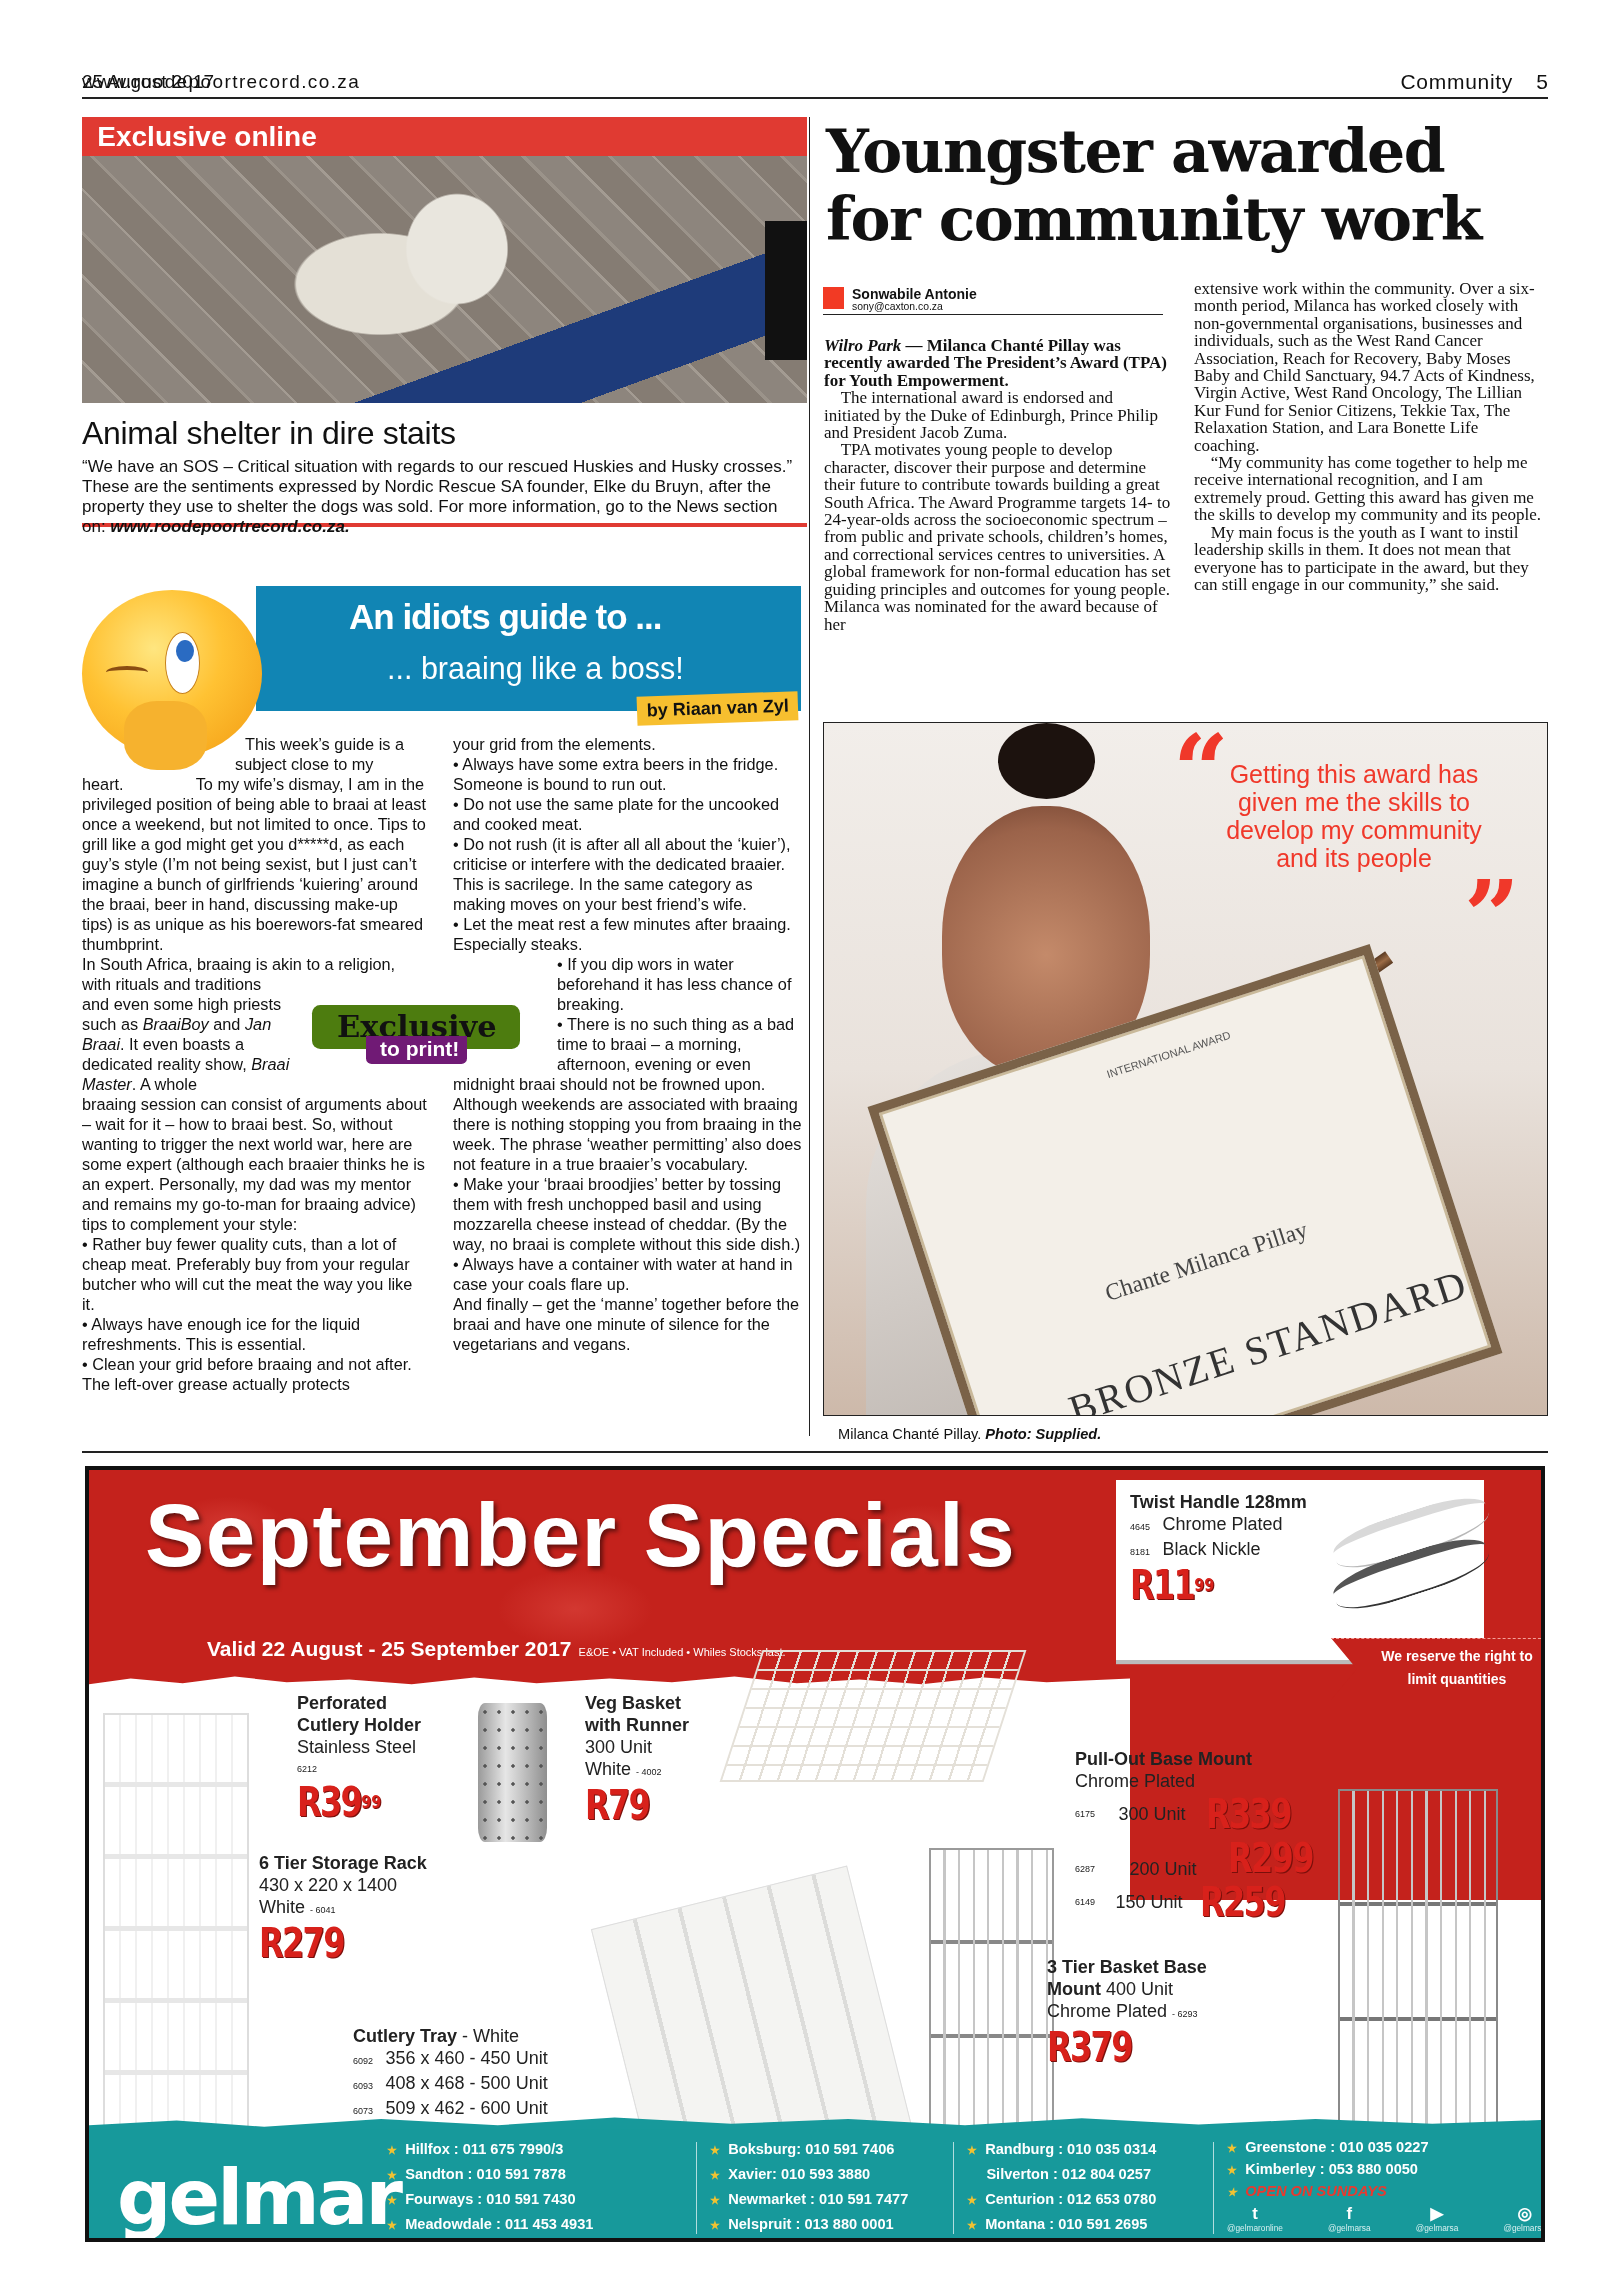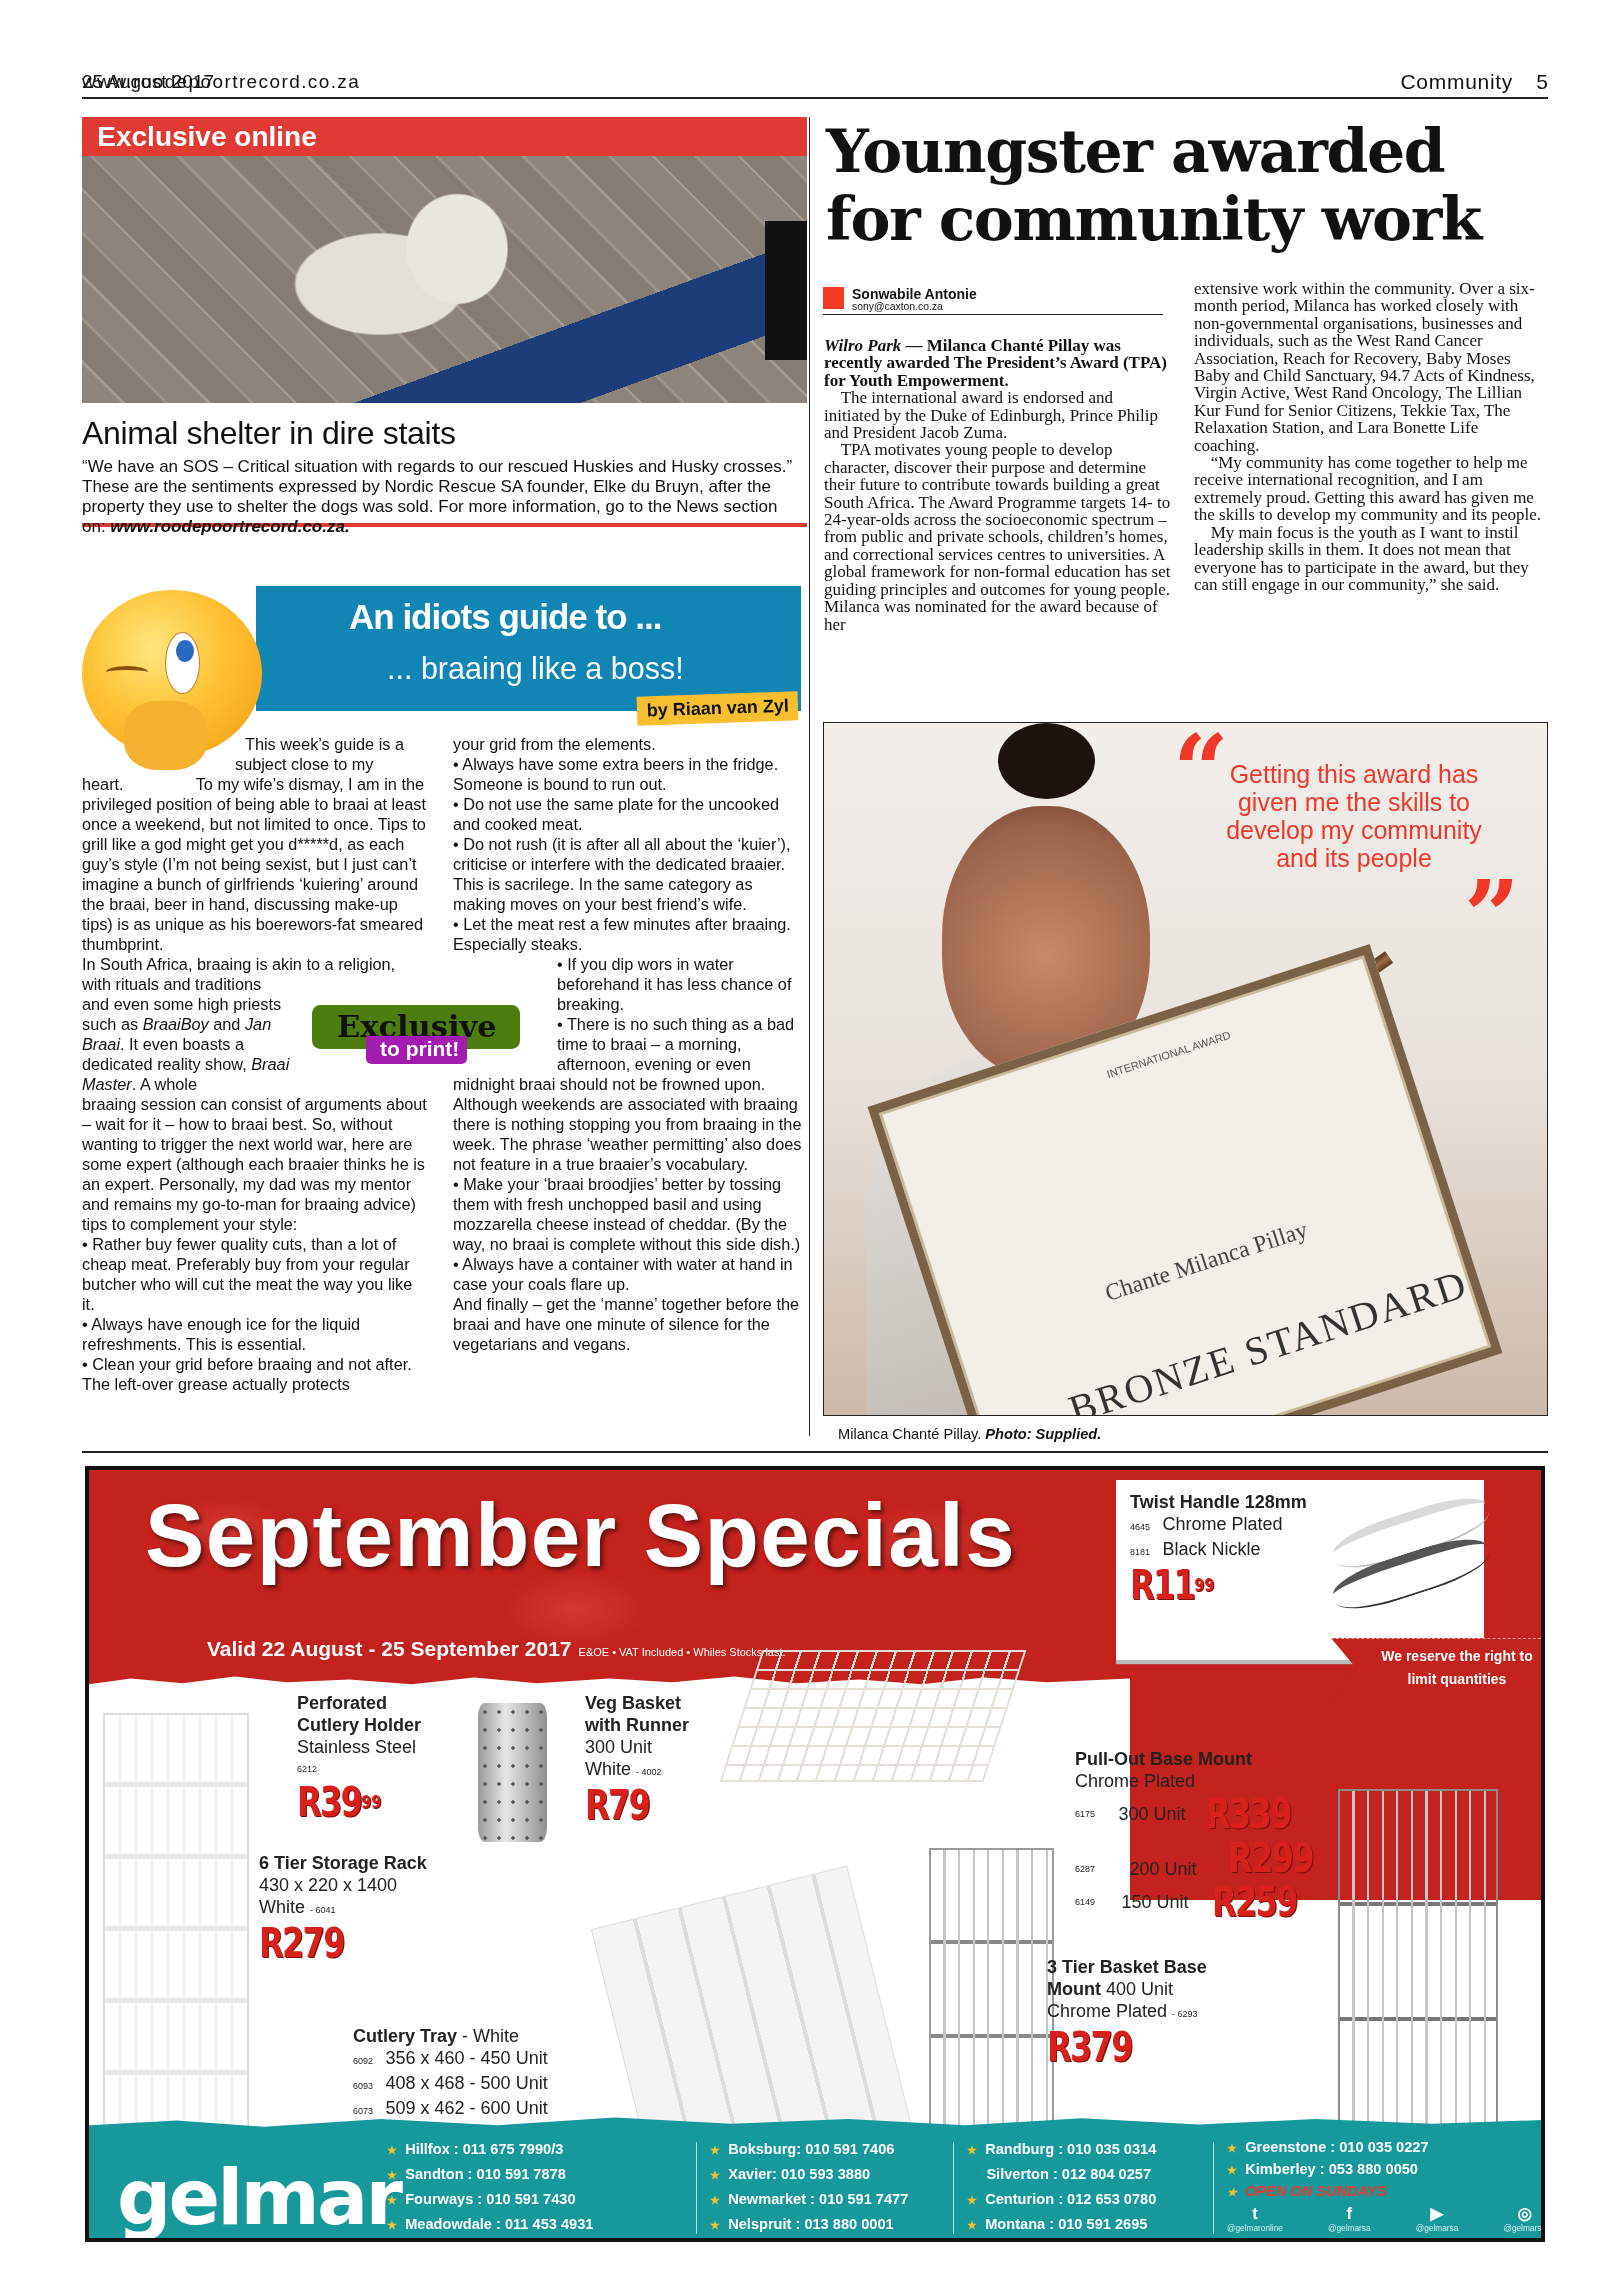--- a/index.html
+++ b/index.html
@@ -49,21 +49,21 @@
   .guide-col p { margin: 0; }
   .gc-indent-1 { padding-left: 163px; }
   .gc-indent-2 { padding-left: 153px; }
   .gc-narrow { width: 208px; }
   .guide-col i { font-style: italic; }
   .col2-right { padding-left: 104px; }
 
   .excl-print { position: absolute; left: 312px; top: 993px; width: 208px; height: 76px; }
   .ep-yellow { position: absolute; left: 0; top: 12px; width: 208px; height: 44px; background: #4d7c0f; border-radius: 8.3px; }
   .ep-yellow span { position: absolute; left: 25px; top: 2.8px; font-family: "DejaVu Serif", serif; font-weight: bold; font-size: 30.5px; }
-  .ep-black { position: absolute; left: 54px; top: 43px; width: 101px; height: 28px; background: #a21caf; border-radius: 0 0 5.6px 5.6px; }
+  .ep-black { position: absolute; left: 54px; top: 43px; width: 101px; height: 28px; background: #701a75; border-radius: 0 0 5.6px 5.6px; }
   .ep-black span { position: absolute; left: 14px; top: 1.4px; color: #fff; font-weight: bold; font-size: 21px; }
 
   .guide-divider { position: absolute; left: 809px; top: 117px; width: 1.4px; height: 1319px; background: #222; }
 
   
   .headline { position: absolute; left: 826px; top: 117px; width: 722px; font-family: "DejaVu Serif", serif; font-weight: bold; font-size: 60px; line-height: 68px; letter-spacing: -1.4px; }
   .byline-block { position: absolute; left: 823px; top: 286px; width: 340px; height: 29px; border-bottom: 1.4px solid #222; }
   .byline-sq { position: absolute; left: 0; top: 1.4px; width: 21px; height: 22px; background: #f23a24; }
   .byline-name { position: absolute; left: 29px; top: 0; font-weight: bold; font-size: 14px; }
   .byline-email { position: absolute; left: 29px; top: 15.3px; font-size: 10.4px; }
@@ -337,21 +337,21 @@
     <div class="sub" style="display:flex;align-items:center;gap:11px">
         <span class="code">6175</span>
         <span style="width:76px">300 Unit</span>
         <span class="price">R339</span>
       </div>
     <div class="sub" style="display:flex;align-items:flex-end;gap:22px">
         <span class="code">6287</span>
         <span style="width:76px">200 Unit</span>
         <span class="price">R299</span>
       </div>
-    <div class="sub" style="display:flex;align-items:center;gap:14px">
+    <div class="sub" style="display:flex;align-items:center;gap:8px">
         <span class="code">6149</span>
         <span style="width:76px">150 Unit</span>
         <span class="price">R259</span>
       </div>
   </div>
 
   <div class="ad-item it-basket3">
     <div class="nm">3 Tier Basket Base</div>
     <div><span class="nm">Mount</span><span class="sub"> 400 Unit</span></div>
     <div class="sub"><span>Chrome Plated</span> <span class="code">- 6293</span></div>

